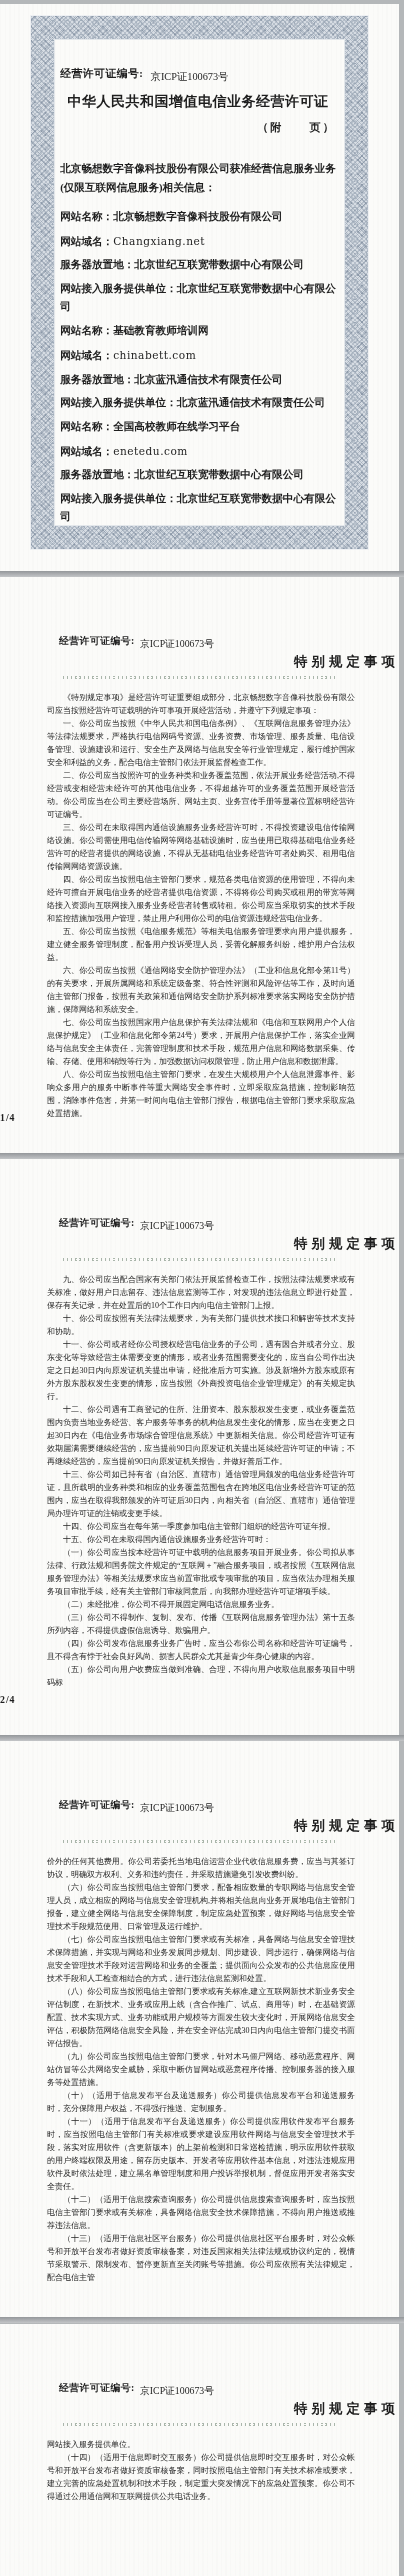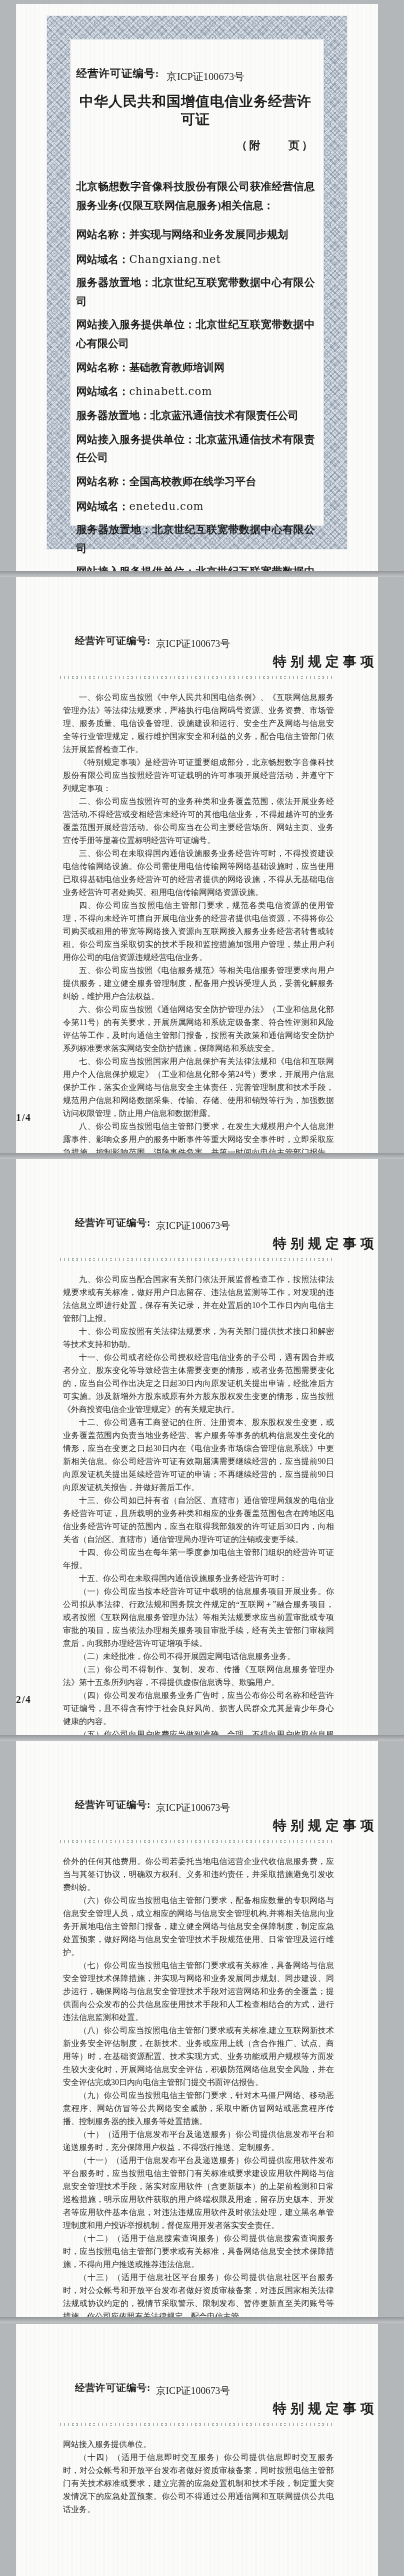--- a/index.html
+++ b/index.html
@@ -1,18 +1,18 @@
 <!DOCTYPE html>
 <html style="font-size:8.2px"><head>
 <meta charset="utf-8">
 <style>
   html{background:#b4b7b9;}
   body{margin:0;width:405px;font-family:"Liberation Serif","DejaVu Serif",serif;color:#1f1f1f;}
   .canvas{position:relative;width:405px;height:2873px;background:#b4b7b9;overflow:hidden;}
-  .page{position:absolute;left:16px;width:362px;background:#fbfbf9;box-sizing:border-box;
+  .page{position:absolute;left:0;width:399px;background:#fbfbf9;box-sizing:border-box;
         background-image:repeating-linear-gradient(90deg,rgba(0,0,0,.012) 0 1.5px,transparent 1.5px 4.6px);}
   .gap{position:absolute;left:0;width:100%;height:6.2px;background:linear-gradient(#94979a,#c3c5c7);}
 
   
   #page1{top:4.1px;height:567px;}
   .ornate{position:absolute;left:30px;right:30px;top:11.3px;bottom:21.6px;
     border:1.5px solid #eef0f3;
     background-color:#d6dce3;
     background-image:
       repeating-radial-gradient(circle at 7.2px 7.2px,#8b98a8 0 0.8px,transparent 0.8px 2.6px,#9aa7b5 2.6px 3.1px,transparent 3.1px 7.2px),
@@ -57,21 +57,21 @@
     <div class="ornate">
       <div class="cert-inner">
         <div class="lic-line">
           <span class="clbl2">经营许可证编号:</span>
           <span class="cnum">京ICP证100673号</span>
         </div>
         <h1 class="cert-title">中华人民共和国增值电信业务经营许可证</h1>
         <div class="cert-sub">（附　　页）</div>
         <p class="cert-intro">北京畅想数字音像科技股份有限公司获准经营信息服务业务(仅限互联网信息服务)相关信息：</p>
         <div id="cert-entries">
-            <div class="cline"><span class="clbl">网站名称：</span><span class="cval">并实现与网络和业务发展同步规划</span></div>
+            <div class="cline"><span class="clbl">网站名称：</span><span class="cval">北京畅想数字音像科技股份有限公司</span></div>
             <div class="cline"><span class="clbl">网站域名：</span><span class="cval latin">Changxiang.net</span></div>
             <div class="cline"><span class="clbl">服务器放置地：</span><span class="cval">北京世纪互联宽带数据中心有限公司</span></div>
             <div class="cline"><span class="clbl">网站接入服务提供单位：</span><span class="cval">北京世纪互联宽带数据中心有限公司</span></div>
             <div class="cline"><span class="clbl">网站名称：</span><span class="cval">基础教育教师培训网</span></div>
             <div class="cline"><span class="clbl">网站域名：</span><span class="cval latin">chinabett.com</span></div>
             <div class="cline"><span class="clbl">服务器放置地：</span><span class="cval">北京蓝汛通信技术有限责任公司</span></div>
             <div class="cline"><span class="clbl">网站接入服务提供单位：</span><span class="cval">北京蓝汛通信技术有限责任公司</span></div>
             <div class="cline"><span class="clbl">网站名称：</span><span class="cval">全国高校教师在线学习平台</span></div>
             <div class="cline"><span class="clbl">网站域名：</span><span class="cval latin">enetedu.com</span></div>
             <div class="cline"><span class="clbl">服务器放置地：</span><span class="cval">北京世纪互联宽带数据中心有限公司</span></div>
@@ -80,22 +80,22 @@
       </div>
     </div>
   </section>
 
   <div id="prov-pages">
       <section class="page prov" style="top: 577px; height: 576px;">
         <div class="lic-line prov-lic"><span class="plbl">经营许可证编号:</span><span class="pnum">京ICP证100673号</span></div>
         <h2 class="ptitle">特别规定事项</h2>
         <div class="zigzag"></div>
         <div class="pbody">
+          <p class="para">《特别规定事项》是经营许可证重要组成部分，北京畅想数字音像科技股份有限公司应当按照经营许可证载明的许可事项开展经营活动，并遵守下列规定事项：</p>
           <p class="para">一、你公司应当按照《中华人民共和国电信条例》、《互联网信息服务管理办法》等法律法规要求，严格执行电信网码号资源、业务资费、市场管理、服务质量、电信设备管理、设施建设和运行、安全生产及网络与信息安全等行业管理规定，履行维护国家安全和利益的义务，配合电信主管部门依法开展监督检查工作。</p>
-          <p class="para">《特别规定事项》是经营许可证重要组成部分，北京畅想数字音像科技股份有限公司应当按照经营许可证载明的许可事项开展经营活动，并遵守下列规定事项：</p>
           <p class="para">二、你公司应当按照许可的业务种类和业务覆盖范围，依法开展业务经营活动,不得经营或变相经营未经许可的其他电信业务，不得超越许可的业务覆盖范围开展经营活动。你公司应当在公司主要经营场所、网站主页、业务宣传手册等显著位置标明经营许可证编号。</p>
           <p class="para">三、你公司在未取得国内通信设施服务业务经营许可时，不得投资建设电信传输网络设施。你公司需使用电信传输网等网络基础设施时，应当使用已取得基础电信业务经营许可的经营者提供的网络设施，不得从无基础电信业务经营许可者处购买、租用电信传输网网络资源设施。</p>
           <p class="para">四、你公司应当按照电信主管部门要求，规范各类电信资源的使用管理，不得向未经许可擅自开展电信业务的经营者提供电信资源，不得将你公司购买或租用的带宽等网络接入资源向互联网接入服务业务经营者转售或转租。你公司应当采取切实的技术手段和监控措施加强用户管理，禁止用户利用你公司的电信资源违规经营电信业务。</p>
           <p class="para">五、你公司应当按照《电信服务规范》等相关电信服务管理要求向用户提供服务，建立健全服务管理制度，配备用户投诉受理人员，妥善化解服务纠纷，维护用户合法权益。</p>
           <p class="para">六、你公司应当按照《通信网络安全防护管理办法》（工业和信息化部令第11号）的有关要求，开展所属网络和系统定级备案、符合性评测和风险评估等工作，及时向通信主管部门报备，按照有关政策和通信网络安全防护系列标准要求落实网络安全防护措施，保障网络和系统安全。</p>
           <p class="para">七、你公司应当按照国家用户信息保护有关法律法规和《电信和互联网用户个人信息保护规定》（工业和信息化部令第24号）要求，开展用户信息保护工作，落实企业网络与信息安全主体责任，完善管理制度和技术手段，规范用户信息和网络数据采集、传输、存储、使用和销毁等行为，加强数据访问权限管理，防止用户信息和数据泄露。</p>
           <p class="para">八、你公司应当按照电信主管部门要求，在发生大规模用户个人信息泄露事件、影响众多用户的服务中断事件等重大网络安全事件时，立即采取应急措施，控制影响范围，消除事件危害，并第一时间向电信主管部门报告，根据电信主管部门要求采取应急处置措施。</p>
         </div>
         <div class="pfoot">1/4</div>
       </section>

